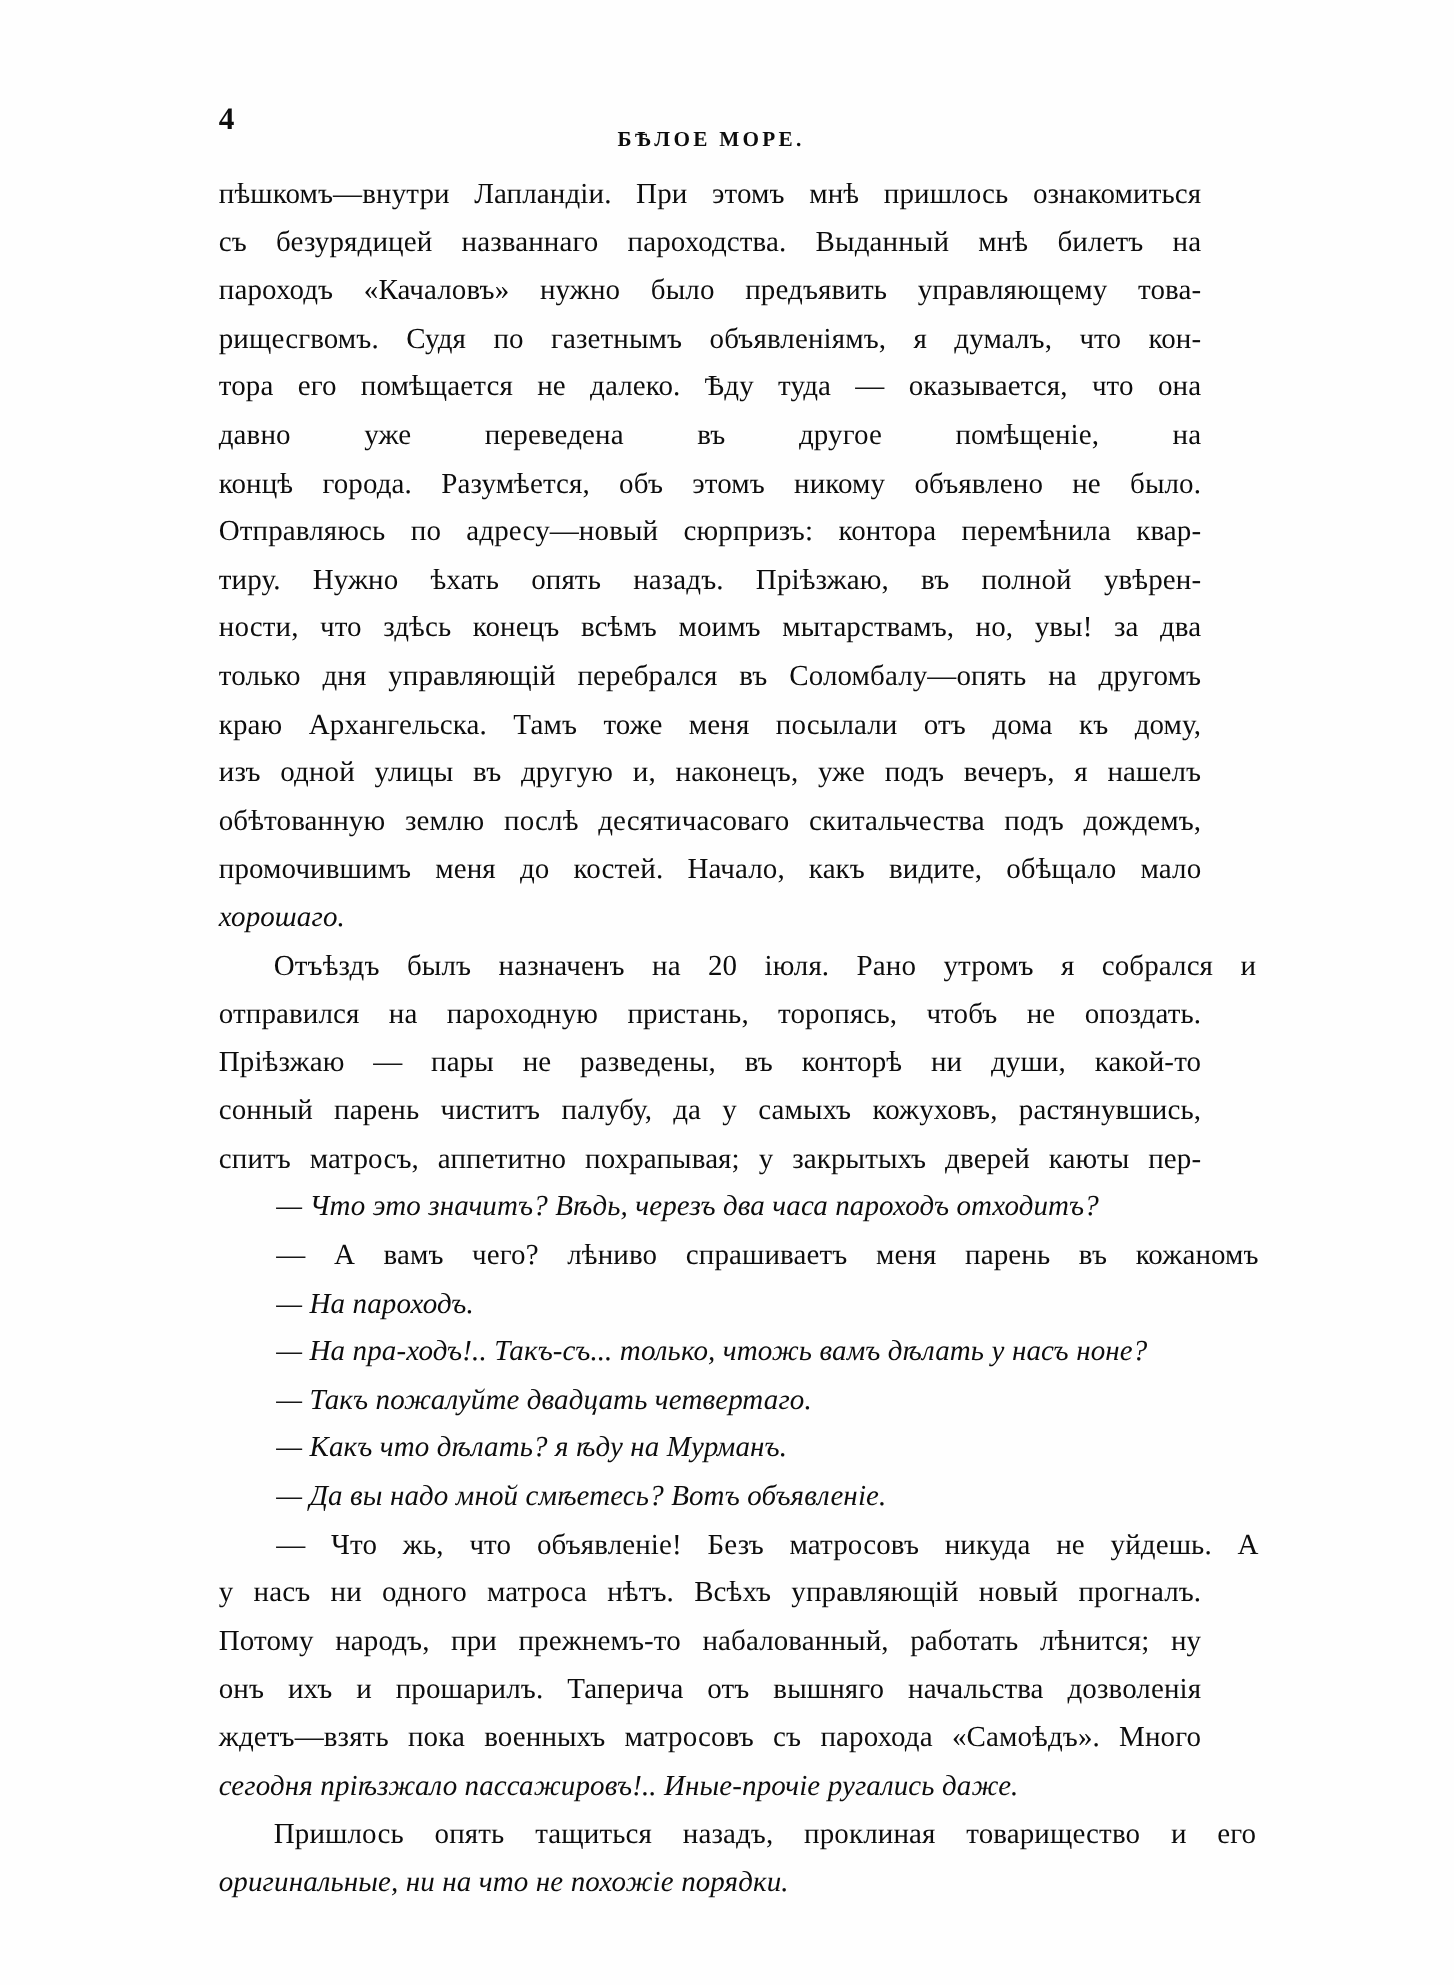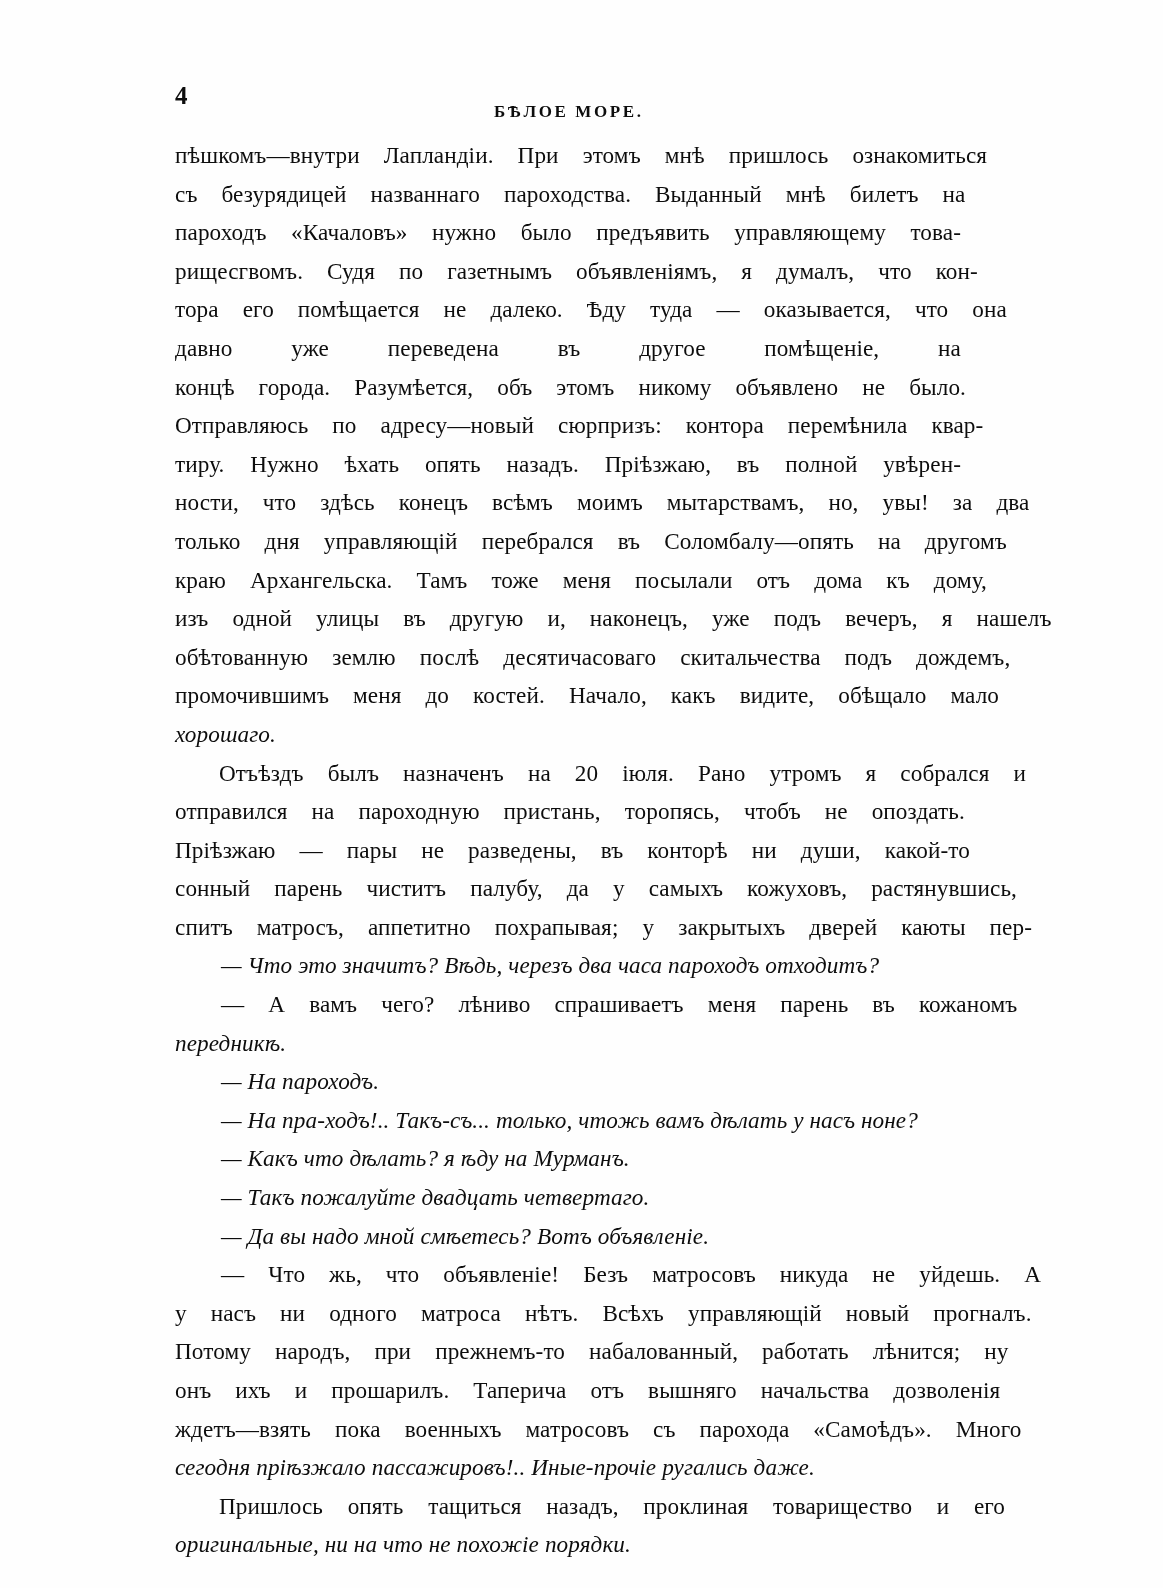--- a/index.html
+++ b/index.html
@@ -61,21 +61,20 @@
     width: 786px;
   }
 
   .line {
     display: block;
     font-size: 23.2px;
     line-height: 38.6px;
     height: 38.6px;
     white-space: nowrap;
     letter-spacing: 0.1px;
-    gap: 24px;
   }
 
   
   .line.just {
     display: flex;
     justify-content: space-between;
     width: 786px;
   }
   .line.just > span { white-space: pre; }
 
@@ -326,25 +325,24 @@
         <span>А</span>
         <span>вамъ</span>
         <span>чего?</span>
         <span>лѣниво</span>
         <span>спрашиваетъ</span>
         <span>меня</span>
         <span>парень</span>
         <span>въ</span>
         <span>кожаномъ</span>
       </div>
-      <div class="line flush">передникѣ.</div>
       <div class="line flush indent-dash">— На пароходъ.</div>
       <div class="line flush indent-dash">— На пра-ходъ!.. Такъ-съ... только, чтожь вамъ дѣлать у насъ ноне?</div>
+      <div class="line flush indent-dash">— Такъ пожалуйте двадцать четвертаго.</div>
       <div class="line flush indent-dash">— Какъ что дѣлать? я ѣду на Мурманъ.</div>
-      <div class="line flush indent-dash">— Такъ пожалуйте двадцать четвертаго.</div>
       <div class="line flush indent-dash">— Да вы надо мной смѣетесь? Вотъ объявленіе.</div>
       <div class="line just indent-dash">
         <span>—</span>
         <span>Что</span>
         <span>жь,</span>
         <span>что</span>
         <span>объявленіе!</span>
         <span>Безъ</span>
         <span>матросовъ</span>
         <span>никуда</span>

